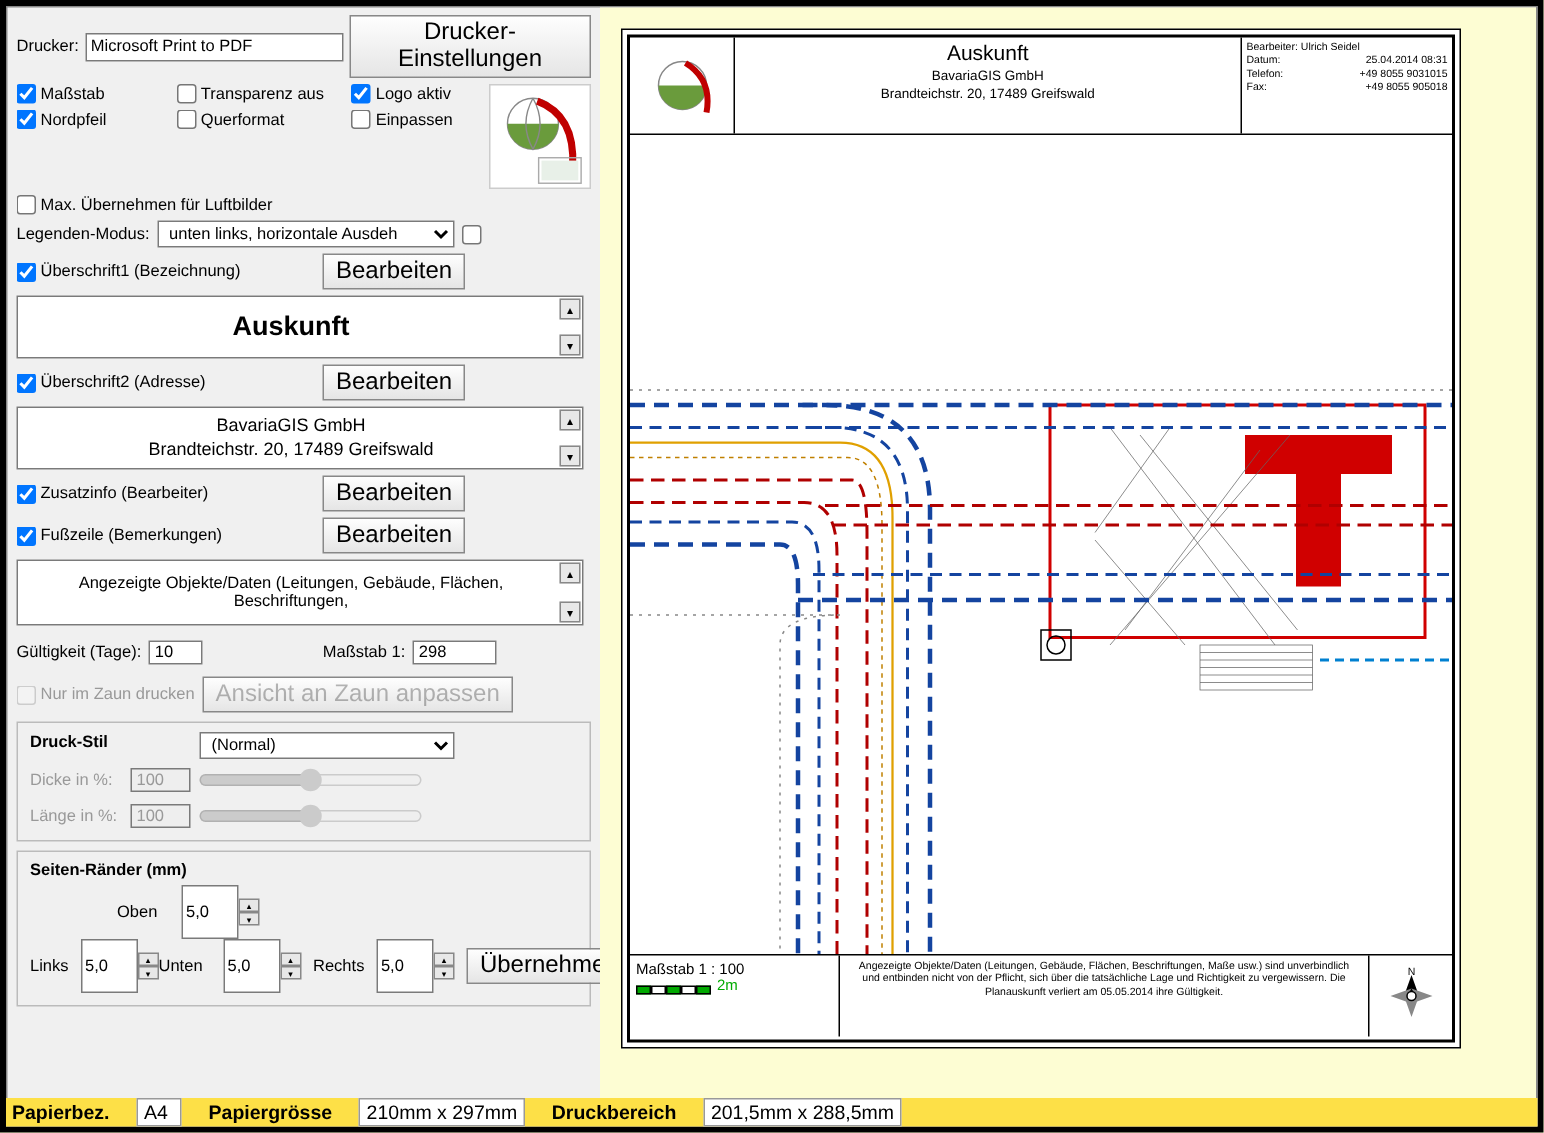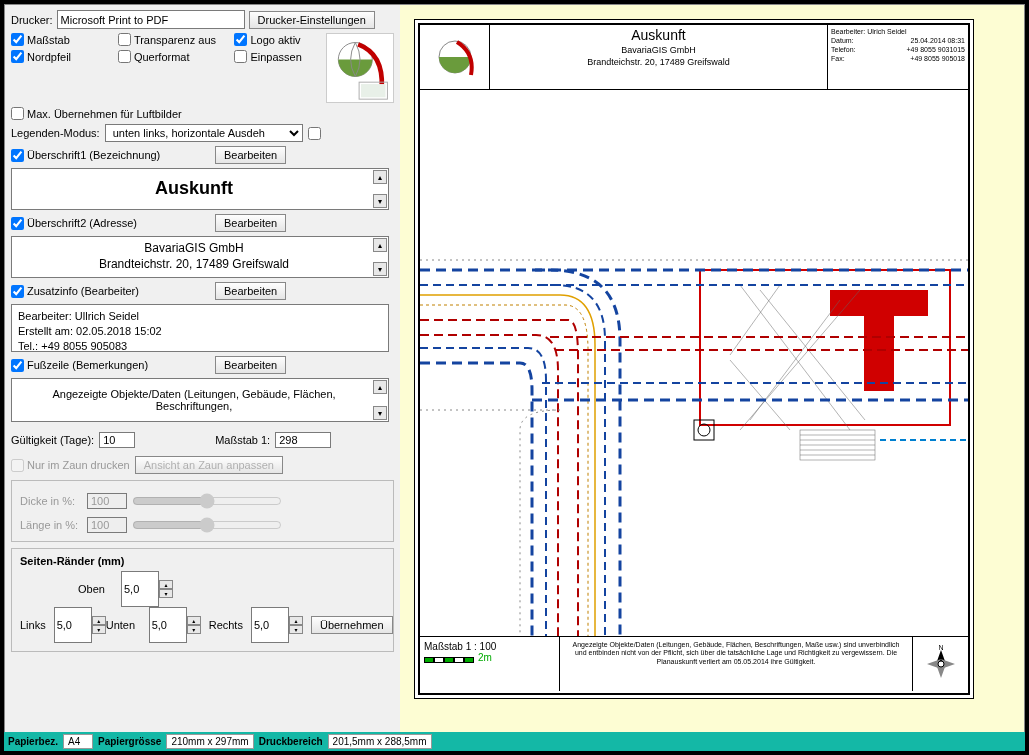--- a/index.html
+++ b/index.html
@@ -5,21 +5,21 @@
 * { box-sizing: border-box; margin: 0; padding: 0; }
 body { font-family: Tahoma, Arial, sans-serif; font-size: 11px; background: #000; width: 1029px; height: 755px; overflow: hidden; }
 .app { display: flex; width: 1021px; height: 747px; margin: 4px; background: #f0f0f0; border: 1px solid #888; }
 .left-panel { width: 395px; padding: 5px 6px; display: flex; flex-direction: column; gap: 4px; }
 .right-panel { flex: 1; background: #fdfdd3; padding: 14px; position: relative; }
 .row { display: flex; align-items: center; gap: 5px; }
 .row.top { gap: 4px; }
 label { white-space: nowrap; }
 input[type=text], input[type=number], select { border: 1px solid #7a7a7a; font-size: 11px; padding: 1px 3px; background: #fff; font-family: inherit; }
 .printer-input { width: 188px; height: 19px; }
-.btn { border: 1px solid #888; background: linear-gradient(#fefefe,#e5e5e5); padding: 2px 8px; font-size: 11px; font-family: inherit; cursor: pointer; }
+.btn { border: 1px solid #888; background: linear-gradient(#fefefe,#e5e5e5); padding: 2px 8px; font-size: 16px; font-family: inherit; cursor: pointer; }
 .cb { display: inline-flex; align-items: center; gap: 3px; }
 .cb input { width: 13px; height: 13px; }
 .checkbox-grid { display: flex; gap: 0; align-items: flex-start; }
 .checkbox-col { display: flex; flex-direction: column; gap: 4px; width: 110px; }
 .checkbox-col.c2 { width: 120px; }
 .checkbox-col.c3 { width: 90px; }
 .logo-thumb { width: 70px; height: 70px; border: 1px solid #ccc; margin-left: 4px; background: #fff; position: relative; }
 .logo-thumb svg { width: 100%; height: 100%; }
 .section-row { display: flex; align-items: center; gap: 4px; }
 .section-row .section-label { width: 200px; }
@@ -33,21 +33,21 @@
 .footer-text { font-size: 11px; text-align: center; }
 .fieldset { border: 1px solid #bbb; padding: 6px 8px 8px; margin-top: 2px; }
 .fieldset-title { font-weight: bold; margin-bottom: 4px; }
 .spinner { display: inline-flex; align-items: center; }
 .spinner input { width: 38px; text-align: left; padding: 11px 2px; }
 .spinbtns { display: flex; flex-direction: column; }
 .spinbtns div { width: 14px; height: 9px; border: 1px solid #888; background: #e8e8e8; font-size: 6px; display: flex; align-items: center; justify-content: center; cursor: pointer; }
 .slider { width: 150px; }
 .disabled { color: #999; }
 .disabled input { background: #eee; color: #999; }
-.statusbar { position: absolute; left: 4px; right: 4px; bottom: 4px; height: 19px; display: flex; align-items: center; gap: 1px; background: #14b8a6; font-size: 10px; }
+.statusbar { position: absolute; left: 4px; right: 4px; bottom: 4px; height: 19px; display: flex; align-items: center; gap: 14px; background: #fde047; font-size: 13px; }
 .statusbar .sl { font-weight: bold; padding: 0 4px; }
 .statusbar .sv { border: 1px solid #999; background: #fff; padding: 1px 4px; min-width: 30px; display: inline-block; }
 .preview { background: #fff; width: 560px; height: 680px; border: 1px solid #000; padding: 3px; position: relative; }
 .preview-inner { border: 2px solid #000; height: 100%; position: relative; }
 .pv-header { display: flex; border-bottom: 1px solid #000; }
 .pv-logo { width: 70px; height: 64px; border-right: 1px solid #000; display: flex; align-items: center; justify-content: center; }
 .pv-title { flex: 1; border-right: 1px solid #000; text-align: center; padding: 2px; }
 .pv-title .t1 { font-size: 14px; }
 .pv-title .t2 { font-size: 9px; margin-top: 2px; }
 .pv-meta { width: 140px; font-size: 7px; padding: 2px 3px; line-height: 1.3; }
@@ -166,27 +166,20 @@
         </div>
     </div>
 
     <div class="section-row">
       <label class="cb section-label">
           <input type="checkbox" checked="" style="">
           <span>Zusatzinfo (Bearbeiter)</span>
         </label>
       <button class="btn">Bearbeiten</button>
     </div>
-    <div class="textarea-wrap">
-      <div class="ta infobox" style="height:48px">
-        <div>Bearbeiter: Ullrich Seidel</div>
-        <div>Erstellt am: 02.05.2018 15:02</div>
-        <div>Tel.: +49 8055 905083</div>
-      </div>
-    </div>
 
     <div class="section-row">
       <label class="cb section-label">
           <input type="checkbox" checked="" style="">
           <span>Fußzeile (Bemerkungen)</span>
         </label>
       <button class="btn">Bearbeiten</button>
     </div>
     <div class="textarea-wrap">
       <div class="ta footer-text" style="height:44px;display:flex;align-items:center;justify-content:center">
@@ -208,20 +201,24 @@
 
     <div class="row disabled" style="margin-top:4px">
       <label class="cb">
           <input type="checkbox" disabled="" style="">
           <span>Nur im Zaun drucken</span>
         </label>
       <button class="btn" disabled="">Ansicht an Zaun anpassen</button>
     </div>
 
     <div class="fieldset">
+      <div class="row">
+        <div class="fieldset-title" style="width:108px">Druck-Stil</div>
+        <select style="width:170px"><option>(Normal)</option></select>
+      </div>
       <div class="row disabled" style="margin-top:6px">
         <label style="width:62px">Dicke in %:</label>
         <input type="text" style="width: 40px;" disabled="" value="100">
         <input type="range" class="slider" disabled="" value="50" style="">
       </div>
       <div class="row disabled" style="margin-top:8px">
         <label style="width:62px">Länge in %:</label>
         <input type="text" style="width: 40px;" disabled="" value="100">
         <input type="range" class="slider" disabled="" value="50" style="">
       </div>

